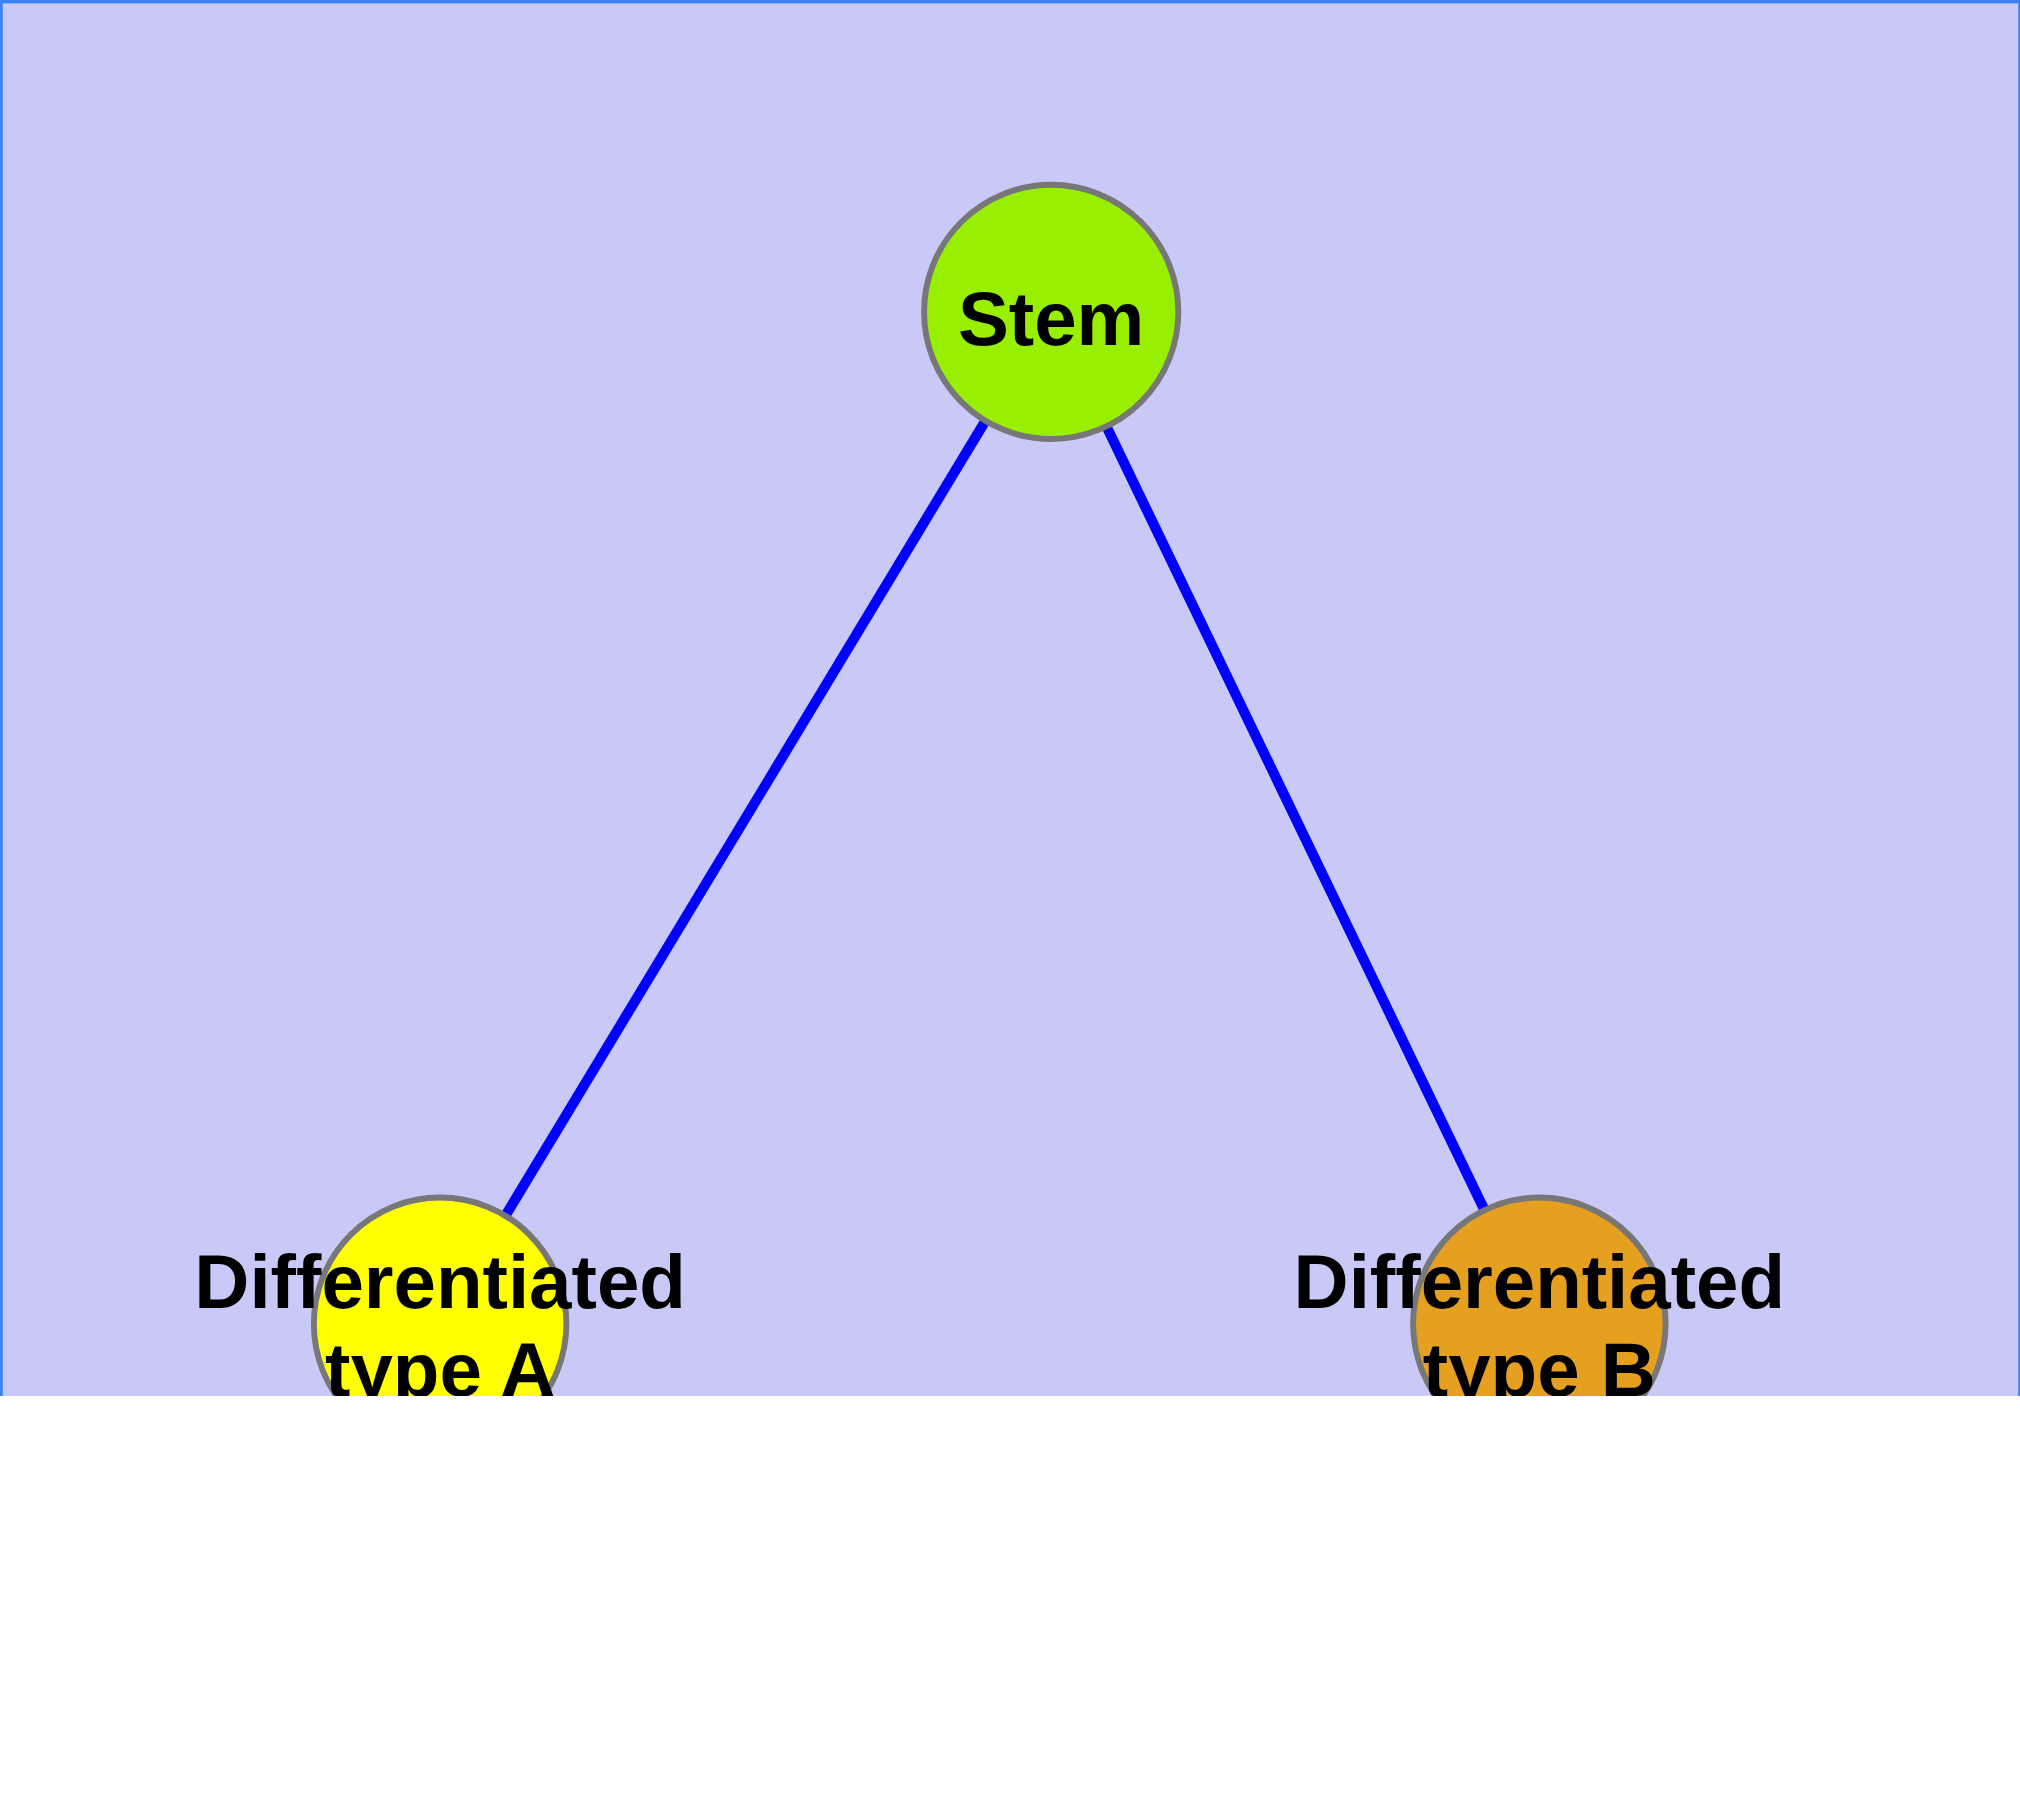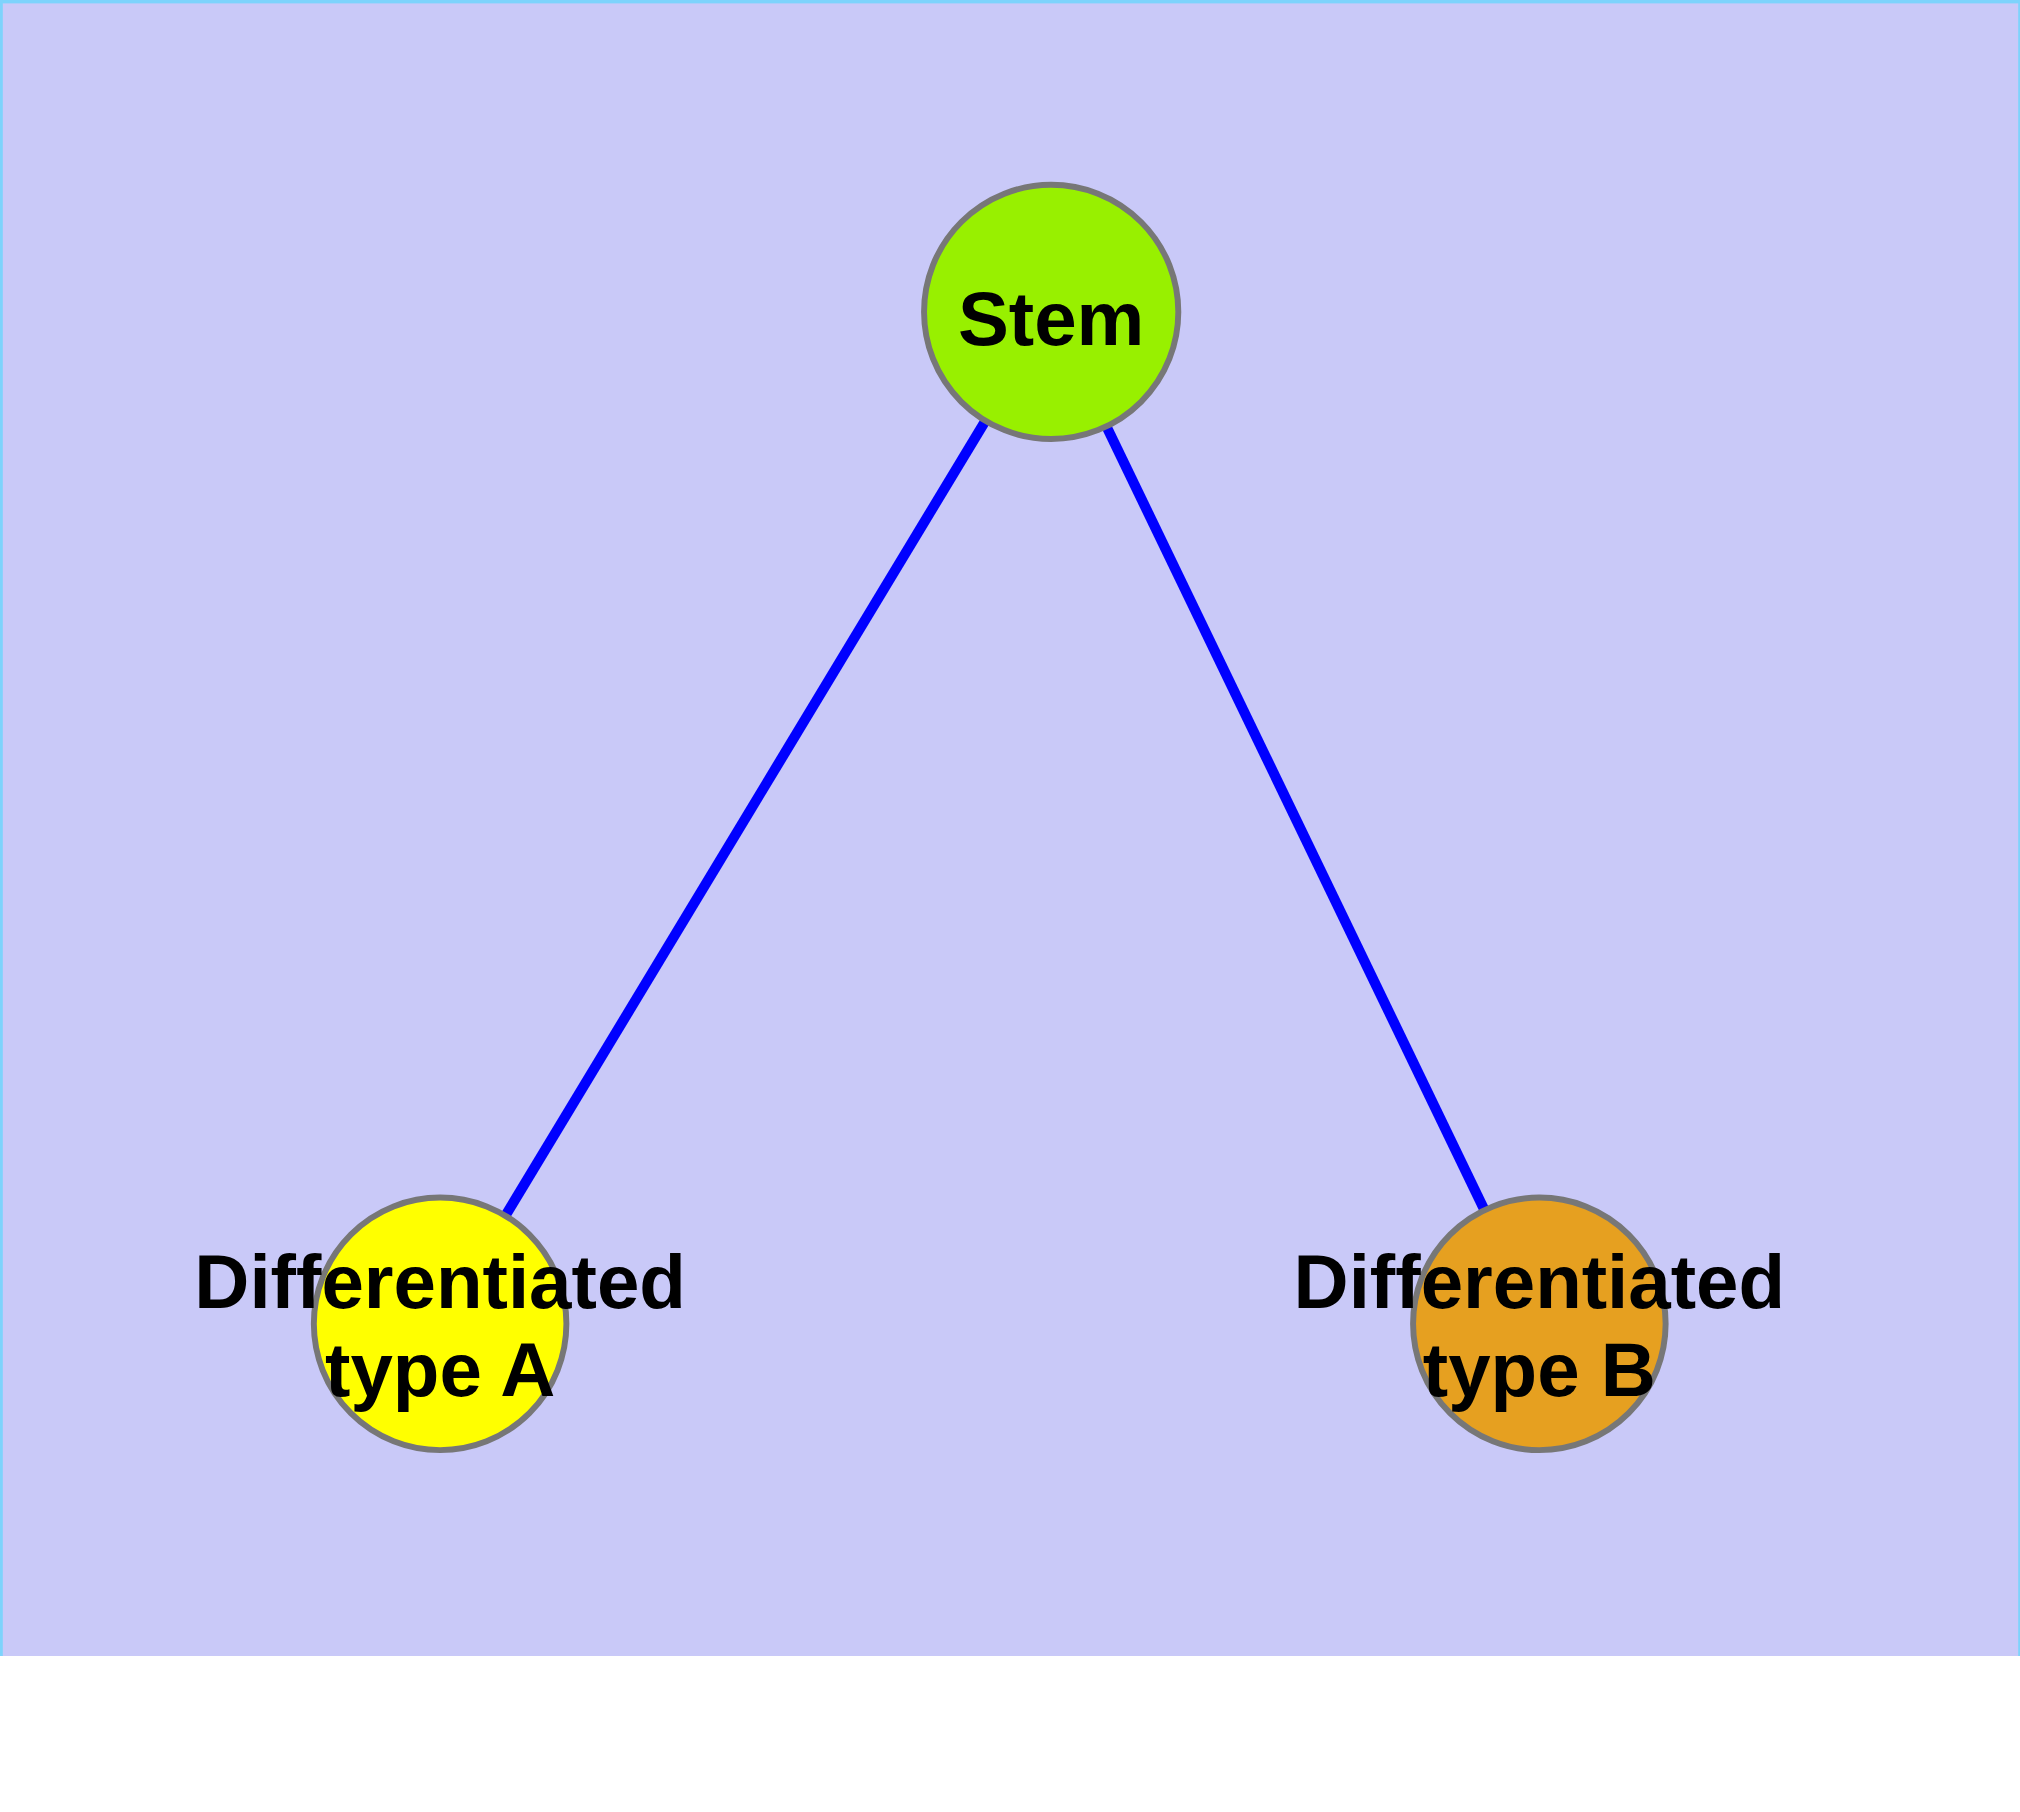--- a/index.html
+++ b/index.html
@@ -3,22 +3,22 @@
 <meta charset="utf-8">
 <style>
   html, body {
     margin: 0;
     padding: 0;
     background: #ffffff;
   }
   .page {
     position: relative;
     width: 2021px;
-    height: 1656px;
-    background: #7dd3fc;
+    height: 1396px;
+    background: #3b82f6;
     overflow: hidden;
     text-align: right;
   }
   .graph-svg {
     position: absolute;
     top: 0;
     left: 0;
     display: block;
   }
   .edge {

